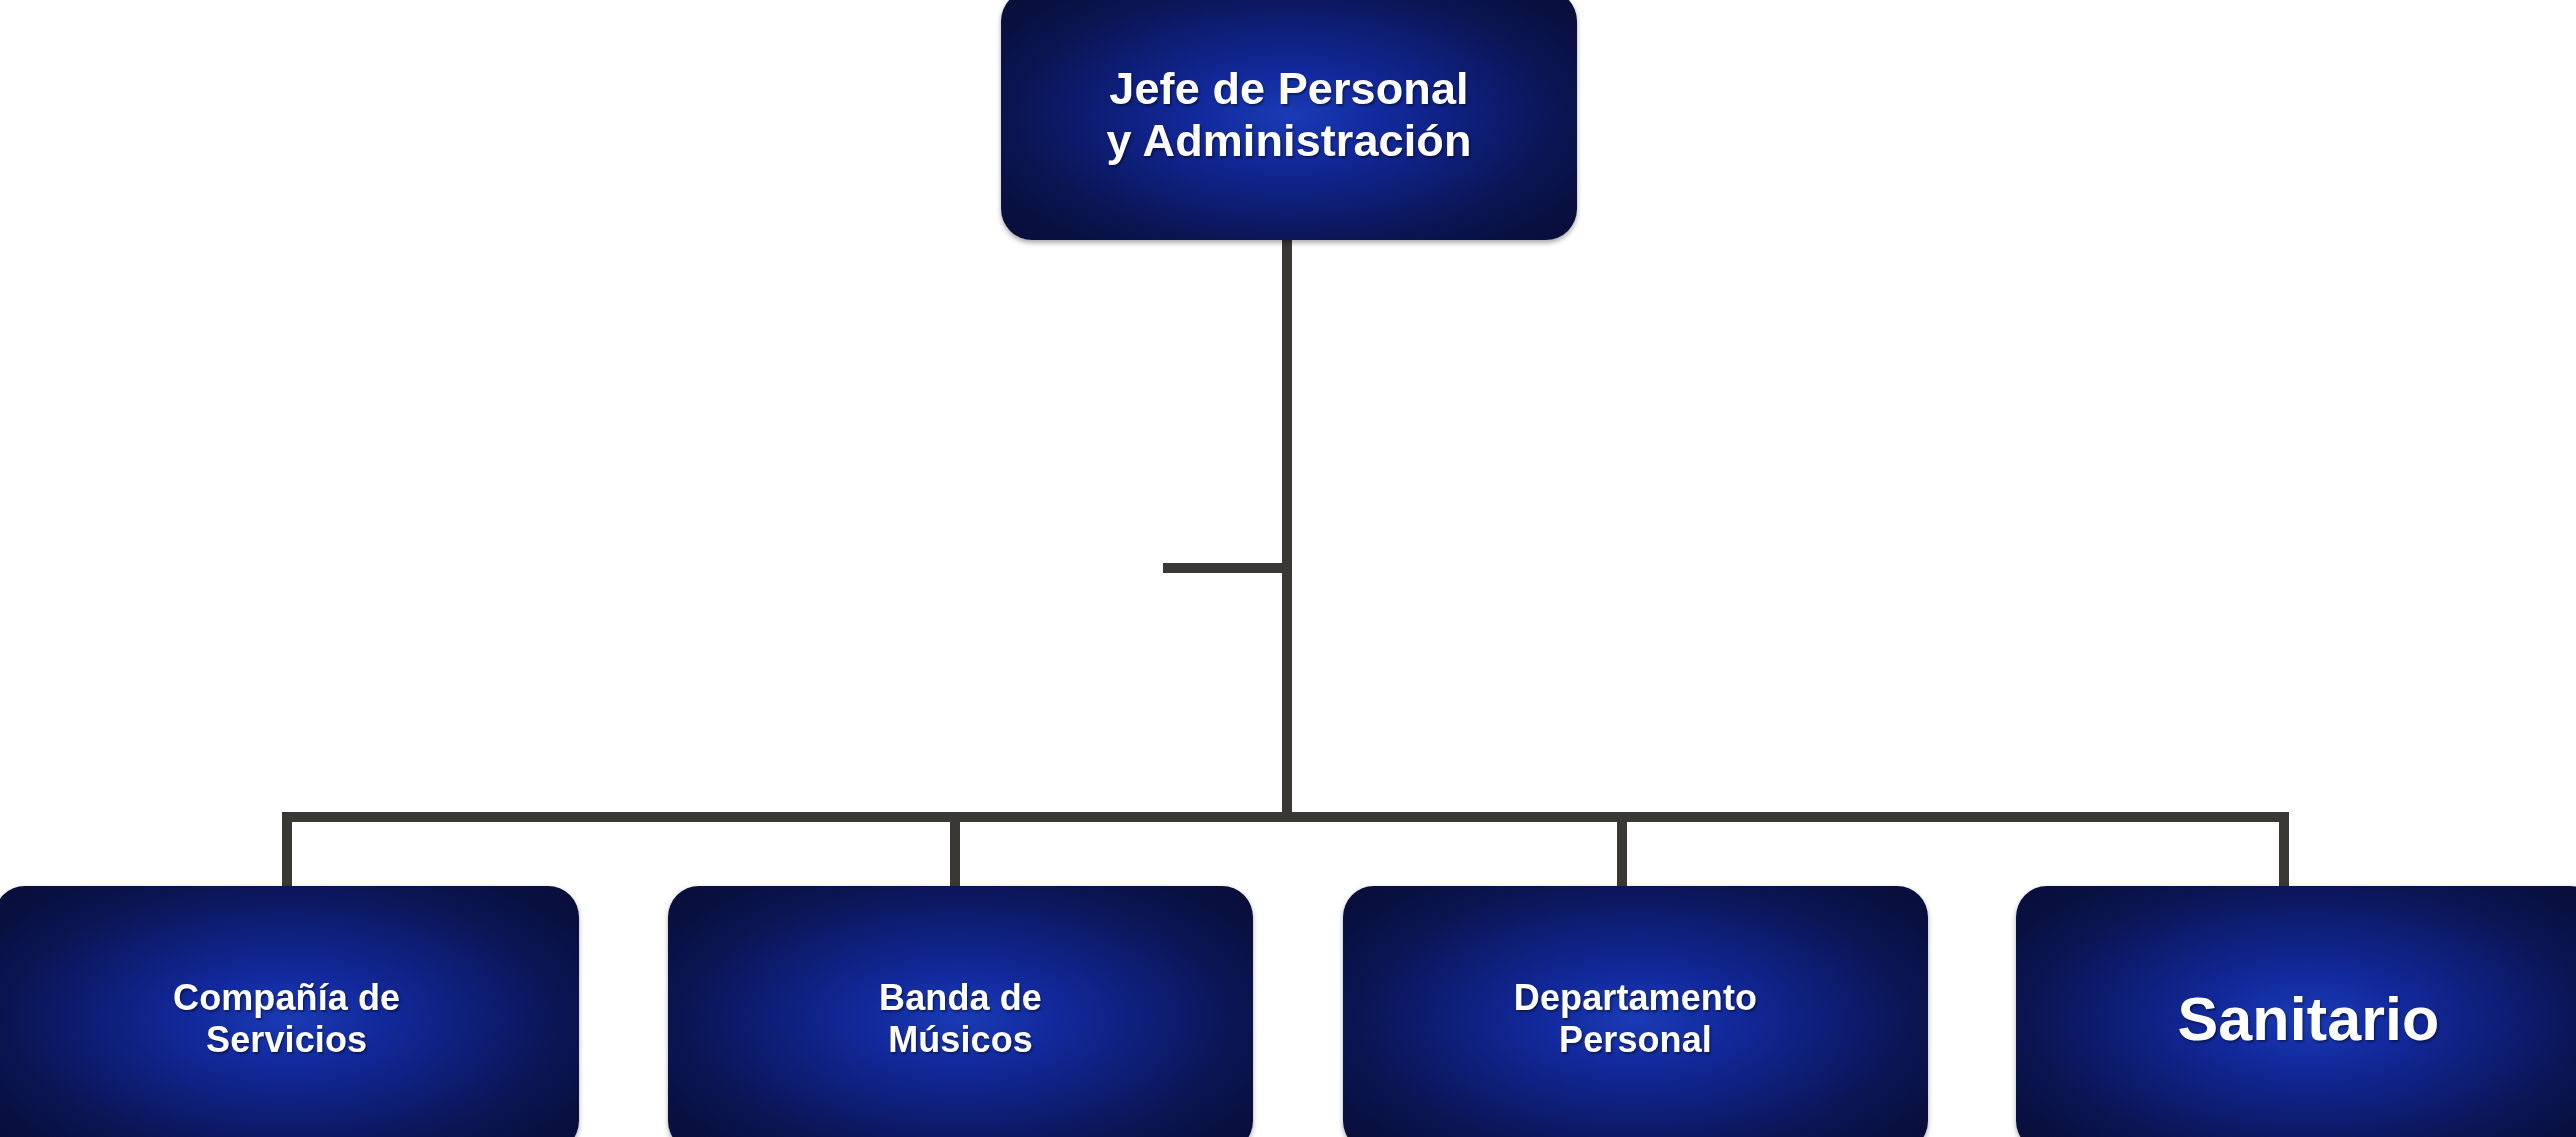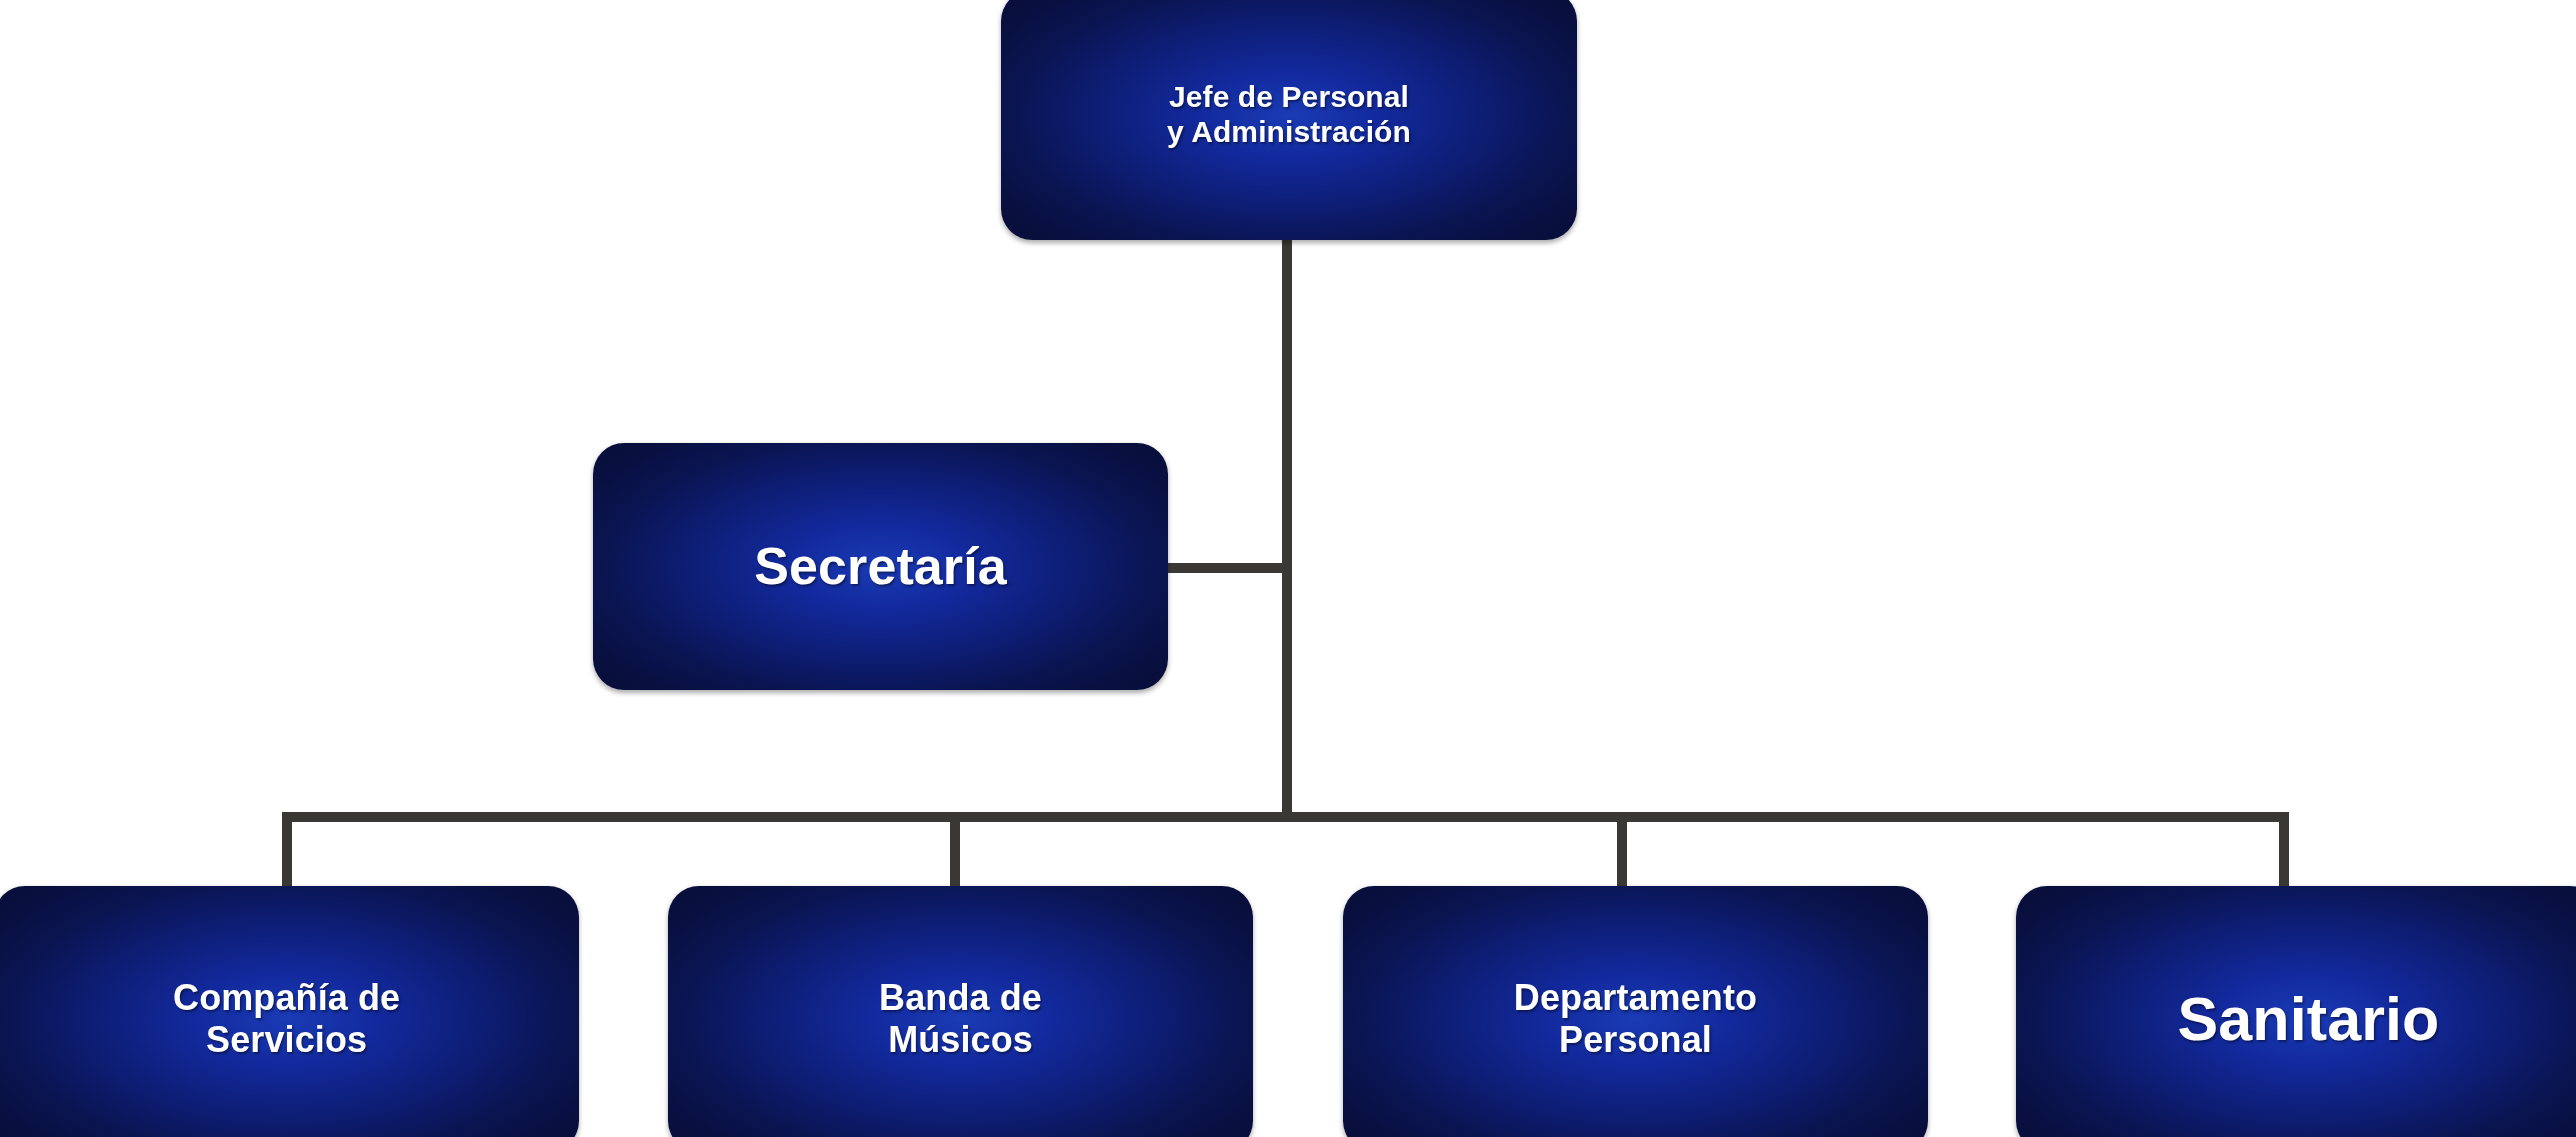--- a/index.html
+++ b/index.html
@@ -46,21 +46,21 @@
     font-stretch: condensed;
     letter-spacing: 0.1px;
     line-height: 1.16;
     text-shadow: 1.5px 1.5px 2.2px rgba(0,0,0,0.42);
     padding: 0 13.3px;
     white-space: pre-line;
   }
 
   
   #node-jefe        { left: 1001px; top: -10.3px;   width: 576px;  height: 250px; }
-  #node-jefe .label { font-size: 30px; text-align: center; }
+  #node-jefe .label { font-size: 45px; text-align: center; }
 
   #node-secretaria        { left: 593px; top: 443px; width: 575px; height: 247px; }
   #node-secretaria .label { font-size: 52px; }
 
   #node-compania   { left: -5.9px;   top: 886px; width: 585px; height: 266px; }
   #node-banda      { left: 668px;  top: 886px; width: 585px; height: 266px; }
   #node-ecuestre   { left: 1343px; top: 886px; width: 585px; height: 266px; }
   #node-sanitario  { left: 2016px; top: 886px; width: 585px; height: 266px; }
 
   .row3 .label { font-size: 36px; }
@@ -86,23 +86,20 @@
   <div class="conn" id="drop-1"></div>
   <div class="conn" id="drop-2"></div>
   <div class="conn" id="drop-3"></div>
   <div class="conn" id="drop-4"></div>
 
   <div class="node" id="node-jefe">
     <span class="label">Jefe de Personal
 y Administración</span>
   </div>
 
-  <div class="node" id="node-secretaria">
-    <span class="label">Secretaría</span>
-  </div>
 
   <div class="node row3" id="node-compania">
     <span class="label">Compañía de
 Servicios</span>
   </div>
   <div class="node row3" id="node-banda">
     <span class="label">Banda de
 Músicos</span>
   </div>
   <div class="node row3" id="node-ecuestre">

